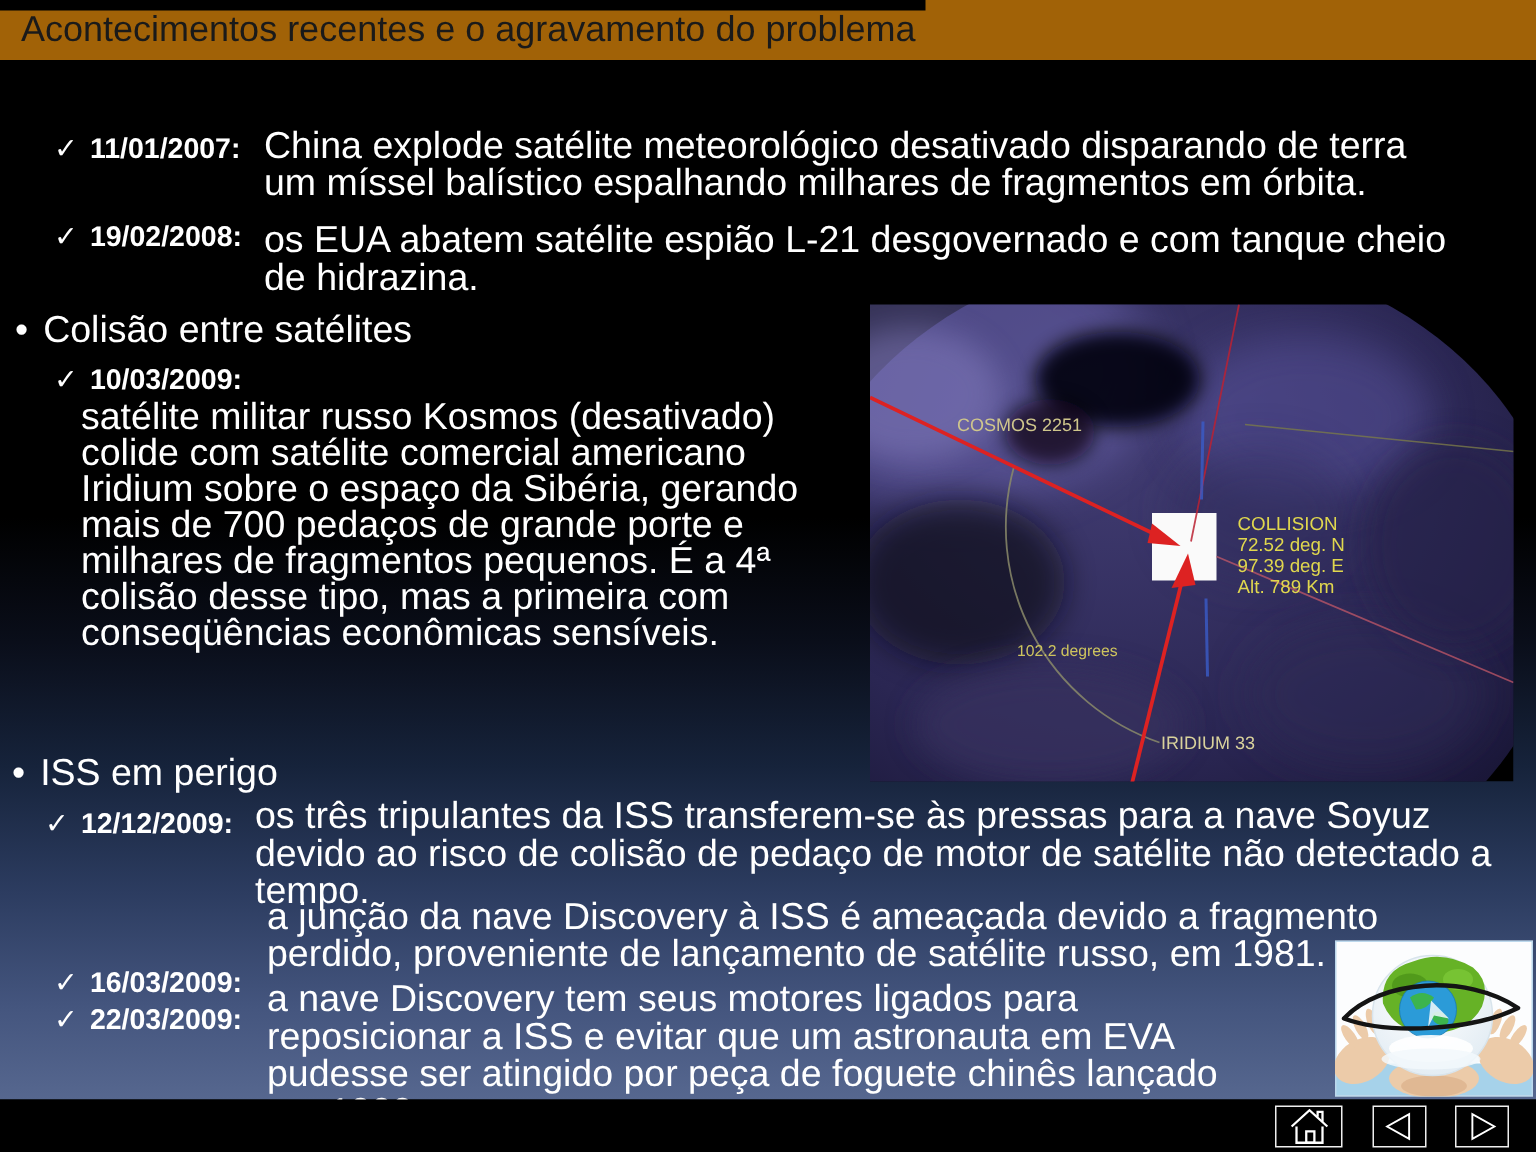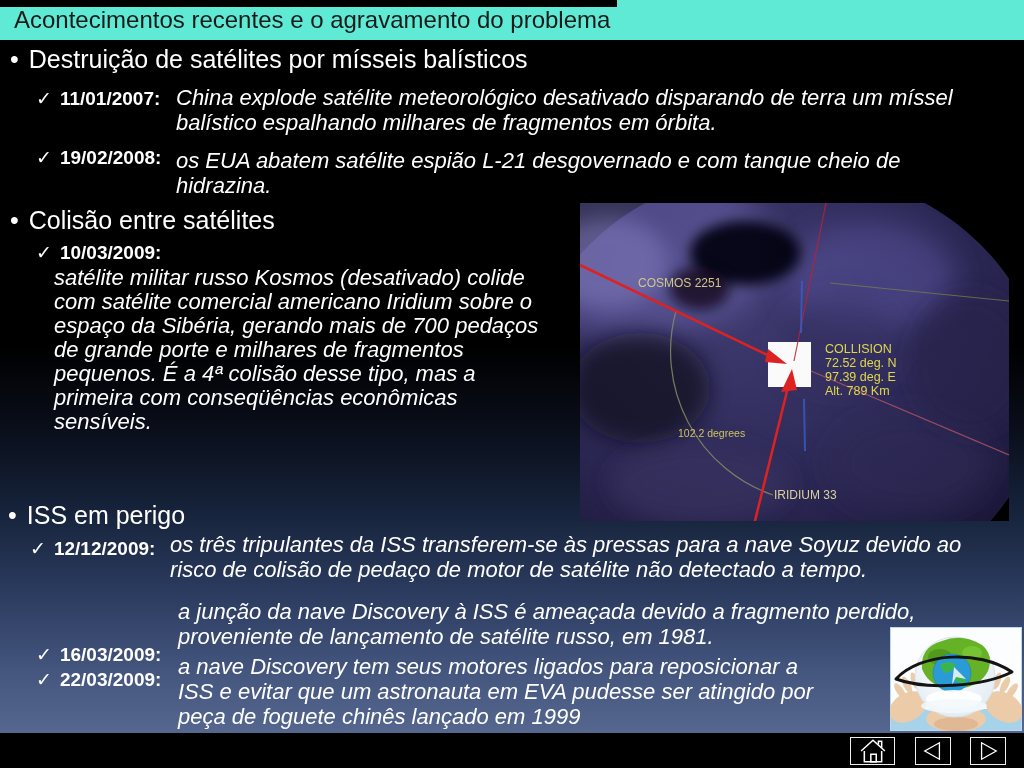--- a/index.html
+++ b/index.html
@@ -1,33 +1,33 @@
 <!DOCTYPE html>
 <html><head>
 <meta charset="utf-8">
 <style>
   html,body{margin:0;padding:0;background:#000;}
   #slide{position:relative;width:1024px;height:768px;background:#000;overflow:hidden;
          font-family:"Liberation Sans",sans-serif;}
 
   
-  #titlebar{position:absolute;left:0;top:0;width:1024px;height:40px;background:#5eead4;}
+  #titlebar{position:absolute;left:0;top:0;width:1024px;height:40px;background:#a16207;}
   #title-notch{position:absolute;left:0;top:0;width:617px;height:7px;background:#000;}
   #title-text{position:absolute;left:14px;top:6px;font-size:24px;color:#1a1a1a;white-space:nowrap;}
 
   
   #slide-body{position:absolute;left:0;top:40px;width:1024px;height:693px;
     background:linear-gradient(180deg,#000000 0%,#000000 44%,#0a0e1a 56%,#16233b 68%,
                #2c3c60 80%,#44557e 91%,#56678f 100%);}
   .abs{position:absolute;}
   .heading{font-size:25px;color:#ffffff;white-space:nowrap;}
   .heading .bullet-char{margin-right:10px;}
   .checkline{font-size:19px;font-weight:700;color:#ffffff;white-space:nowrap;}
   .checkline .check-char{font-weight:400;margin-right:8px;}
-  .desc{font-size:22px;line-height:25px;color:#ffffff;font-style:italic;}
+  .desc{font-size:25px;line-height:25px;color:#ffffff;}
 
   #heading-missiles{left:10px;top:5px;}
   #ev1-date{left:36px;top:47px;}
   #ev1-text{left:176px;top:45px;width:800px;}
   #ev2-date{left:36px;top:106px;}
   #ev2-text{left:176px;top:108px;width:812px;}
 
   #heading-collision{left:10px;top:166px;}
   #ev3-date{left:36px;top:201px;}
   #collision-para{left:54px;top:226px;width:492px;line-height:24px;}
@@ -60,23 +60,20 @@
 
 <div id="slide">
 
   <div id="titlebar">
     <div id="title-text">Acontecimentos recentes e o agravamento do problema</div>
   </div>
   <div id="title-notch"></div>
 
   <div id="slide-body">
 
-    <div id="heading-missiles" class="abs heading">
-      <span class="bullet-char">•</span><span>Destruição de satélites por mísseis balísticos</span>
-    </div>
     <div id="ev1-date" class="abs checkline">
       <span class="check-char">✓</span><span>11/01/2007:</span>
     </div>
     <div id="ev1-text" class="abs desc">China explode satélite meteorológico desativado disparando de terra um míssel balístico espalhando milhares de fragmentos em órbita.</div>
     <div id="ev2-date" class="abs checkline">
       <span class="check-char">✓</span><span>19/02/2008:</span>
     </div>
     <div id="ev2-text" class="abs desc">os EUA abatem satélite espião L-21 desgovernado e com tanque cheio de hidrazina.</div>
 
     <div id="heading-collision" class="abs heading">

